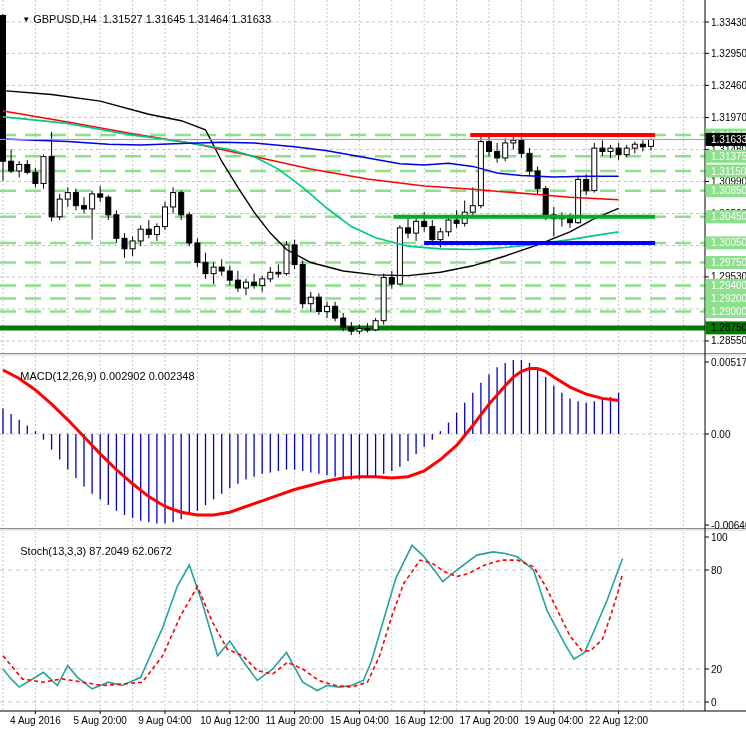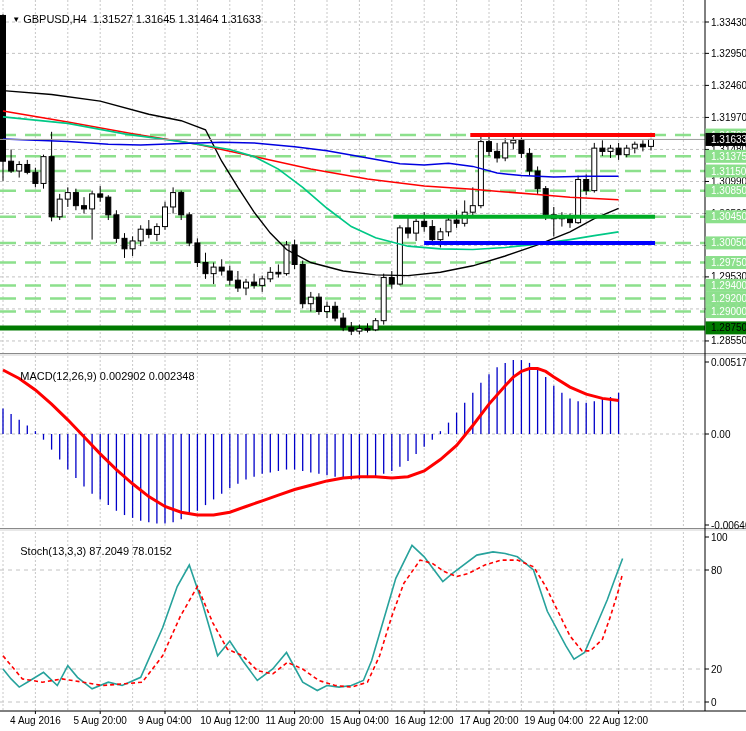--- a/index.html
+++ b/index.html
@@ -1,19 +1,19 @@
 <!DOCTYPE html>
 <html><head>
 <meta charset="utf-8">
 <style>
   html,body{margin:0;padding:0;background:#fff;}
   #app{position:relative;width:746px;height:731px;background:#fff;overflow:hidden;
        font-family:"Liberation Sans",sans-serif;-webkit-font-smoothing:none;}
   svg{position:absolute;left:0;top:0;}
-  .hdr{position:absolute;left:0;top:1px;font-size:11px;color:#000;white-space:pre;z-index:5;}
+  .hdr{position:absolute;left:10px;top:1px;font-size:11px;color:#000;white-space:pre;z-index:5;}
   .ind-label{position:absolute;left:8px;font-size:11px;color:#000;white-space:pre;z-index:5;}
   #macd-label{top:358px;}
   #stoch-label{top:533px;}
   .tri{font-size:8px;vertical-align:1px;margin-right:3px;}
   text{font-family:"Liberation Sans",sans-serif;}
 </style>
 </head>
 <body>
 
 <div id="app">
@@ -434,15 +434,15 @@
 
   <div class="hdr">
     <span class="tri">▼</span><span>GBPUSD,H4</span>&nbsp;&nbsp;<span>1.31527 1.31645 1.31464 1.31633</span>
   </div>
 
   <div id="macd-label" class="ind-label">
     <span>MACD(12,26,9)</span> <span>0.002902 0.002348</span>
   </div>
 
   <div id="stoch-label" class="ind-label">
-    <span>Stoch(13,3,3)</span> <span>87.2049 78.0152</span>
+    <span>Stoch(13,3,3)</span> <span>87.2049 62.0672</span>
   </div>
 </div>
 
 </body></html>

